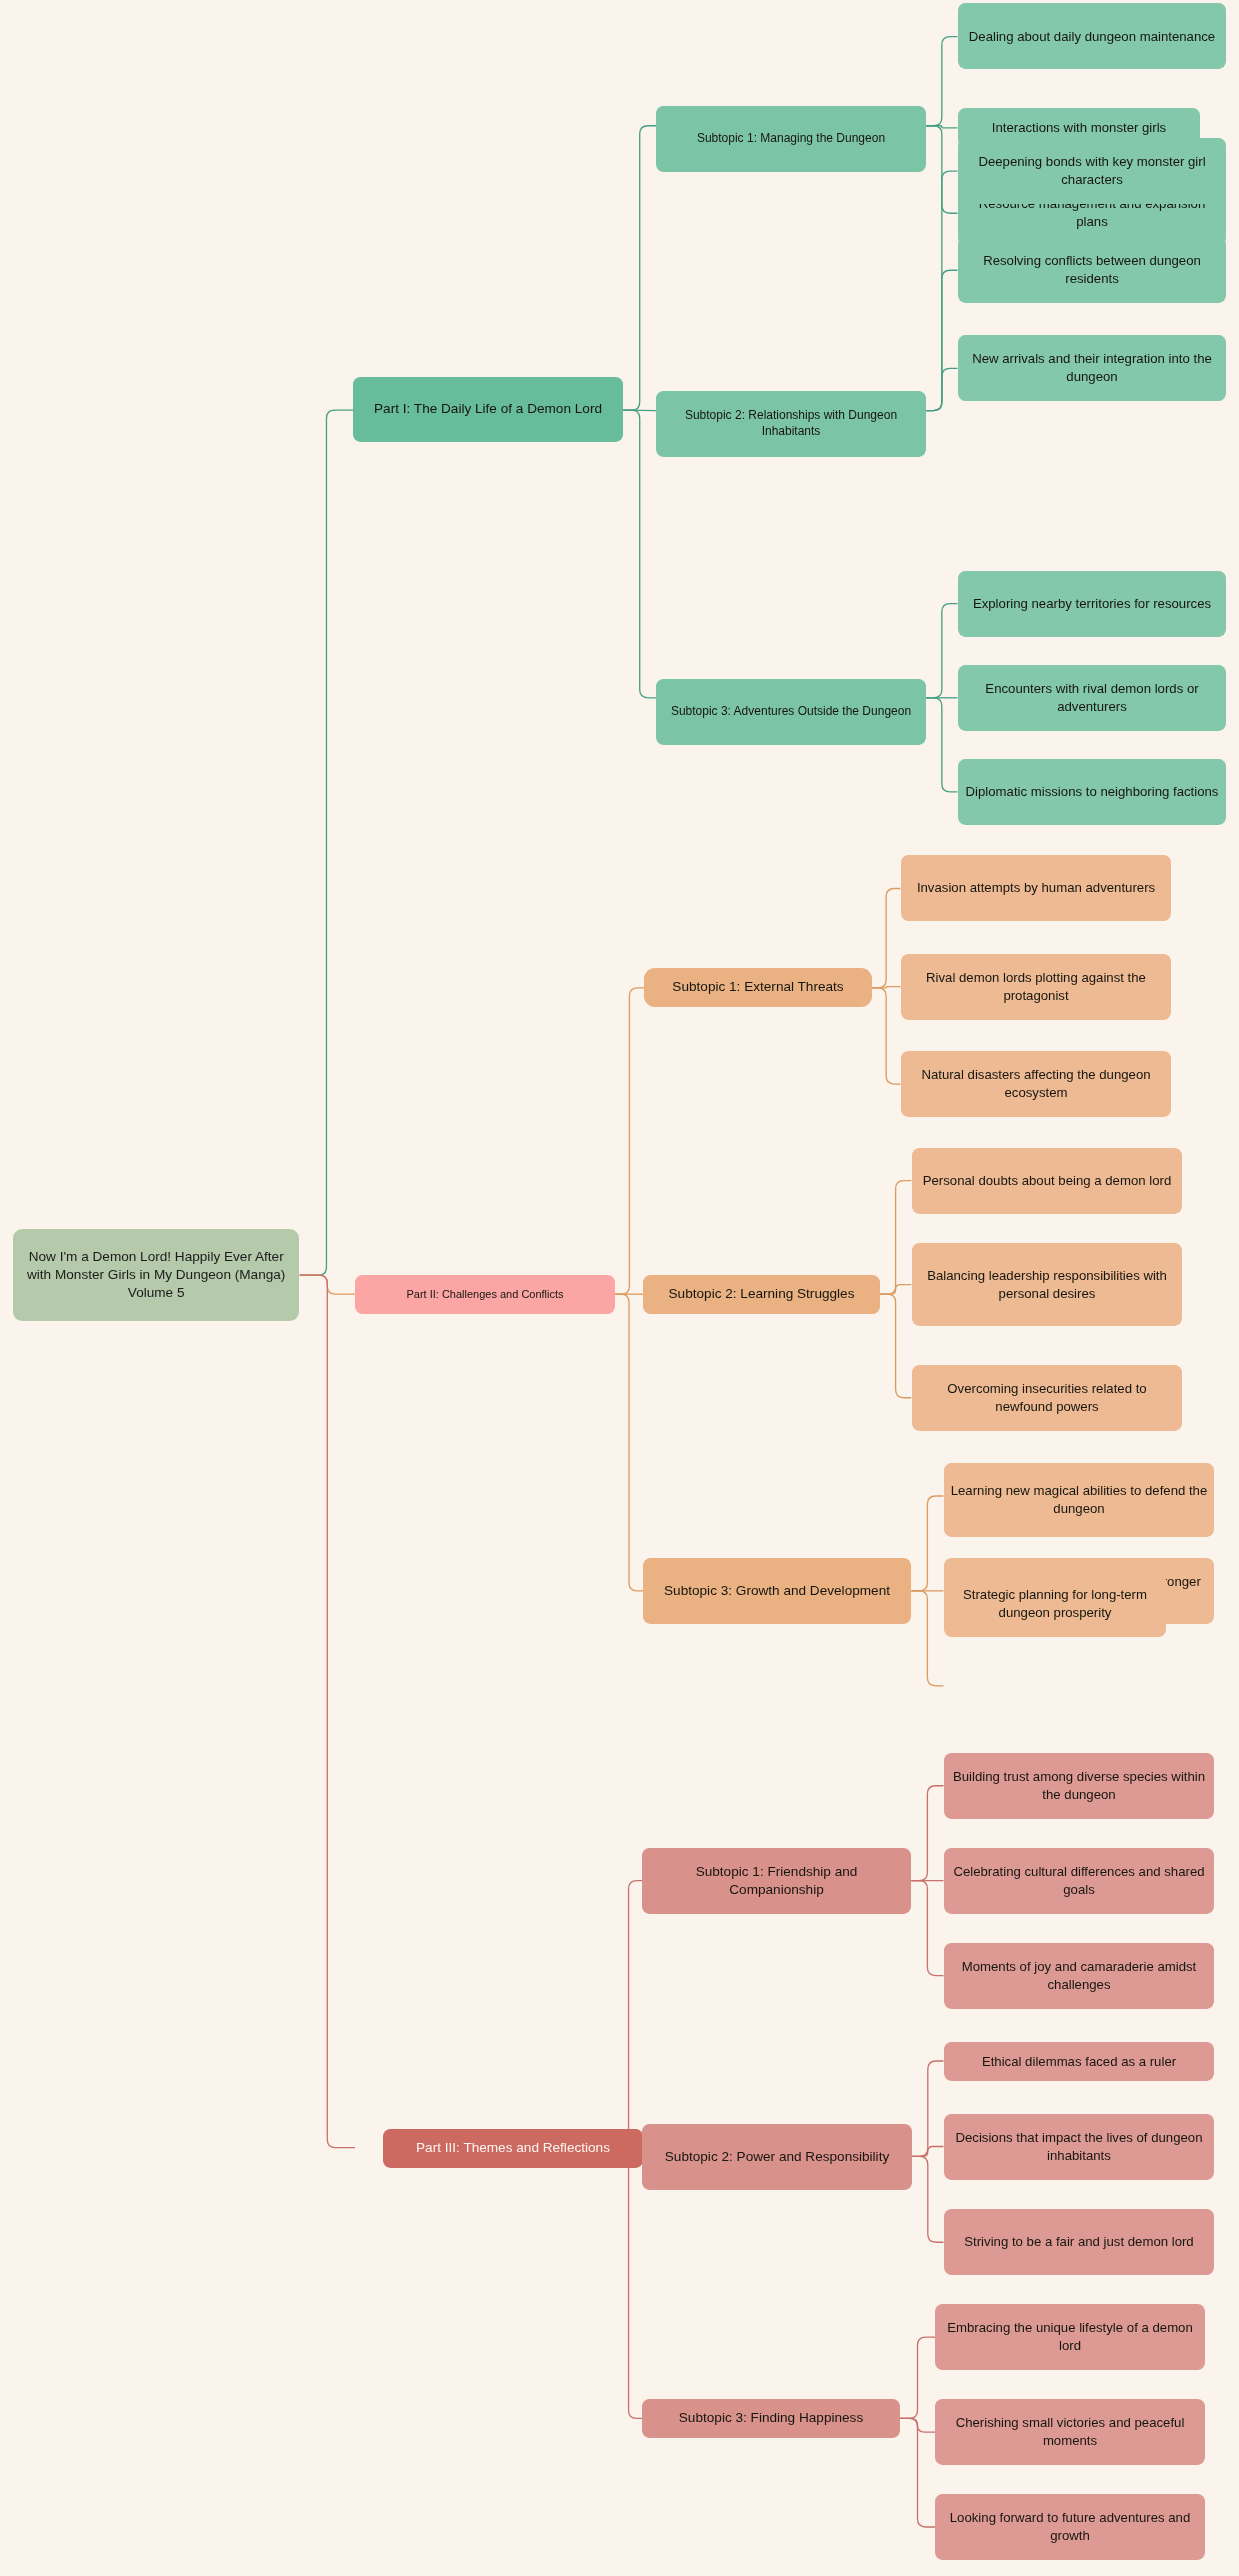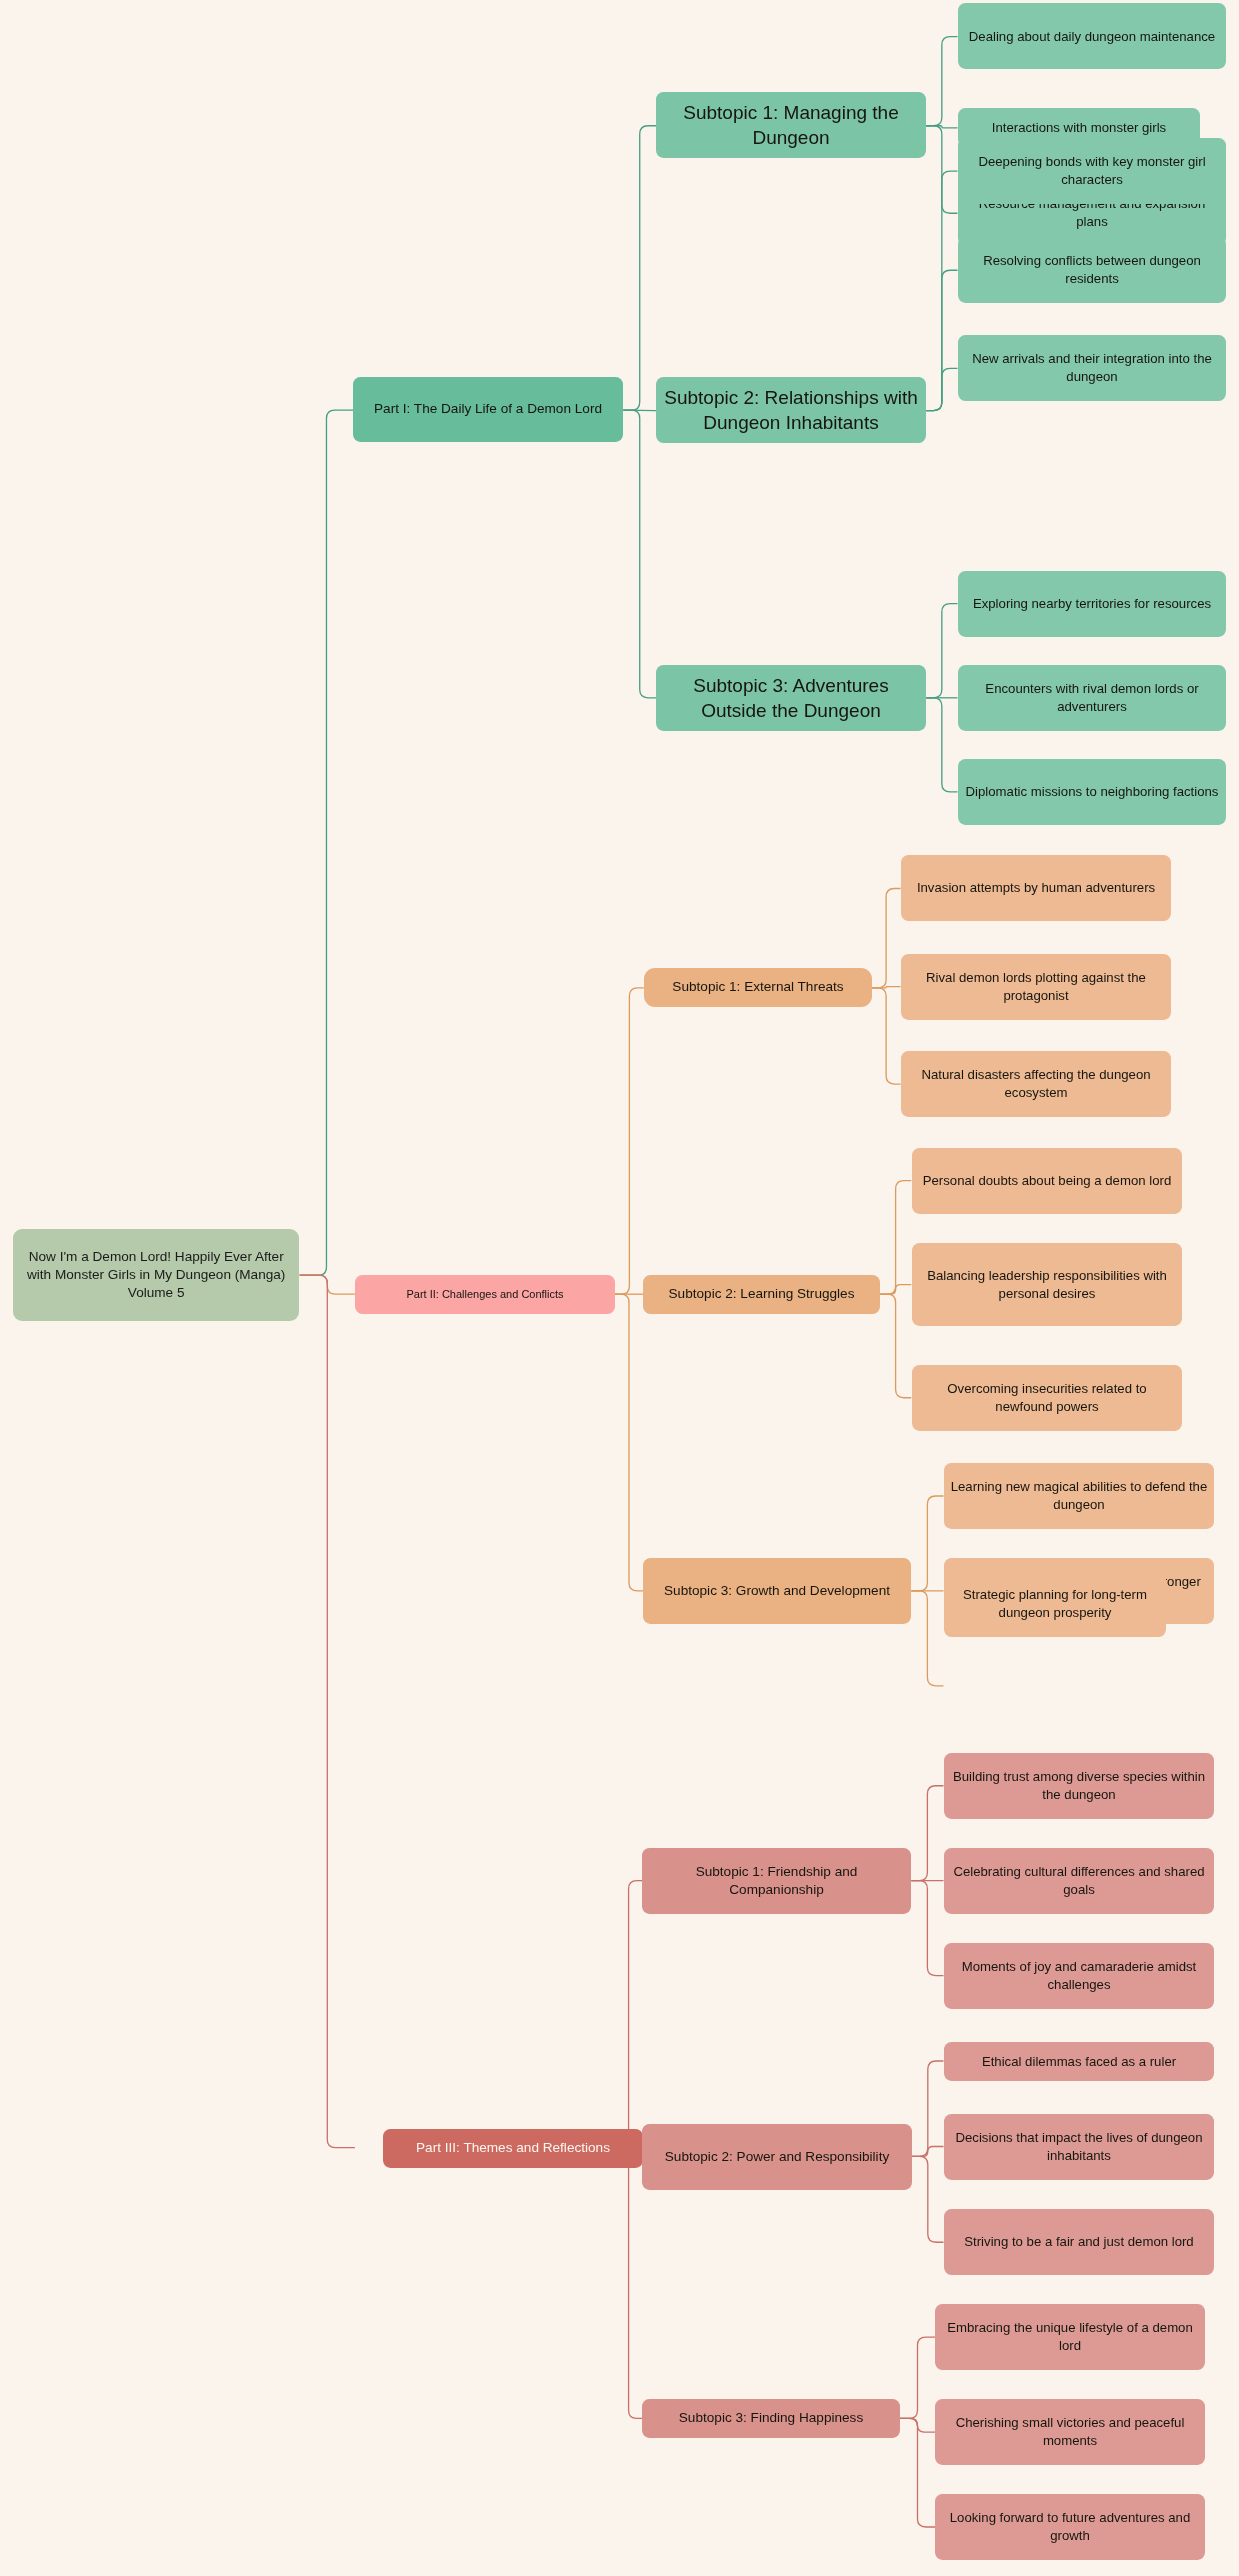--- a/index.html
+++ b/index.html
@@ -41,21 +41,22 @@
     border-radius: 9px;
   }
   .node.branch-green {
     background: #66bc9b;
     color: #16160f;
     font-size: 13.6px;
   }
   .node.sub-green {
     background: #7cc4a6;
     color: #16160f;
-    font-size: 19px;
+    font-size: 12px;
+    margin-top: 14px;
   }
   .node.leaf-green {
     background: #84c8ab;
     color: #16160f;
     font-size: 13.2px;
   }
   .node.branch-orange {
     background: #fca5a5;
     color: #16160f;
     font-size: 11px;
@@ -149,21 +150,21 @@
       <div class="node branch-orange" style="left: 355px; top: 1275px; width: 260px; height: 39px;">Part II: Challenges and Conflicts</div>
       <div class="node sub-orange" style="left: 644px; top: 968px; width: 228px; height: 39px; border-radius: 11px;">Subtopic 1: External Threats</div>
       <div class="node leaf-orange" style="left: 901px; top: 855px; width: 270px; height: 66px;">Invasion attempts by human adventurers</div>
       <div class="node leaf-orange" style="left: 901px; top: 954px; width: 270px; height: 66px;">Rival demon lords plotting against the protagonist</div>
       <div class="node leaf-orange" style="left: 901px; top: 1051px; width: 270px; height: 66px;">Natural disasters affecting the dungeon ecosystem</div>
       <div class="node sub-orange" style="left: 643px; top: 1275px; width: 237px; height: 39px;">Subtopic 2: Learning Struggles</div>
       <div class="node leaf-orange" style="left: 912px; top: 1148px; width: 270px; height: 66px;">Personal doubts about being a demon lord</div>
       <div class="node leaf-orange" style="left: 912px; top: 1243px; width: 270px; height: 83px;">Balancing leadership responsibilities with personal desires</div>
       <div class="node leaf-orange" style="left: 912px; top: 1365px; width: 270px; height: 66px;">Overcoming insecurities related to newfound powers</div>
       <div class="node sub-orange" style="left: 643px; top: 1558px; width: 268px; height: 66px;">Subtopic 3: Growth and Development</div>
-      <div class="node leaf-orange" style="left: 944px; top: 1463px; width: 270px; height: 66px; text-align: center;">Learning new magical abilities to defend the dungeon</div>
+      <div class="node leaf-orange" style="left: 944px; top: 1463px; width: 270px; height: 74px; text-align: center;">Learning new magical abilities to defend the dungeon</div>
       <div class="node leaf-orange" style="left: 944px; top: 1558px; width: 270px; height: 66px;">Training monster girls to become stronger allies</div>
       <div class="node leaf-orange" style="left: 944px; top: 1571px; width: 222px; height: 66px;">Strategic planning for long-term dungeon prosperity</div>
       <div class="node branch-red" style="left: 355px; top: 2129px; width: 260px; height: 39px; margin-left: 28px;">Part III: Themes and Reflections</div>
       <div class="node sub-red" style="left: 642px; top: 1848px; width: 269px; height: 66px;">Subtopic 1: Friendship and Companionship</div>
       <div class="node leaf-red" style="left: 944px; top: 1753px; width: 270px; height: 66px;">Building trust among diverse species within the dungeon</div>
       <div class="node leaf-red" style="left: 944px; top: 1848px; width: 270px; height: 66px;">Celebrating cultural differences and shared goals</div>
       <div class="node leaf-red" style="left: 944px; top: 1943px; width: 270px; height: 66px;">Moments of joy and camaraderie amidst challenges</div>
       <div class="node sub-red" style="left: 642px; top: 2124px; width: 270px; height: 66px;">Subtopic 2: Power and Responsibility</div>
       <div class="node leaf-red" style="left: 944px; top: 2042px; width: 270px; height: 39px;">Ethical dilemmas faced as a ruler</div>
       <div class="node leaf-red" style="left: 944px; top: 2114px; width: 270px; height: 66px;">Decisions that impact the lives of dungeon inhabitants</div>

